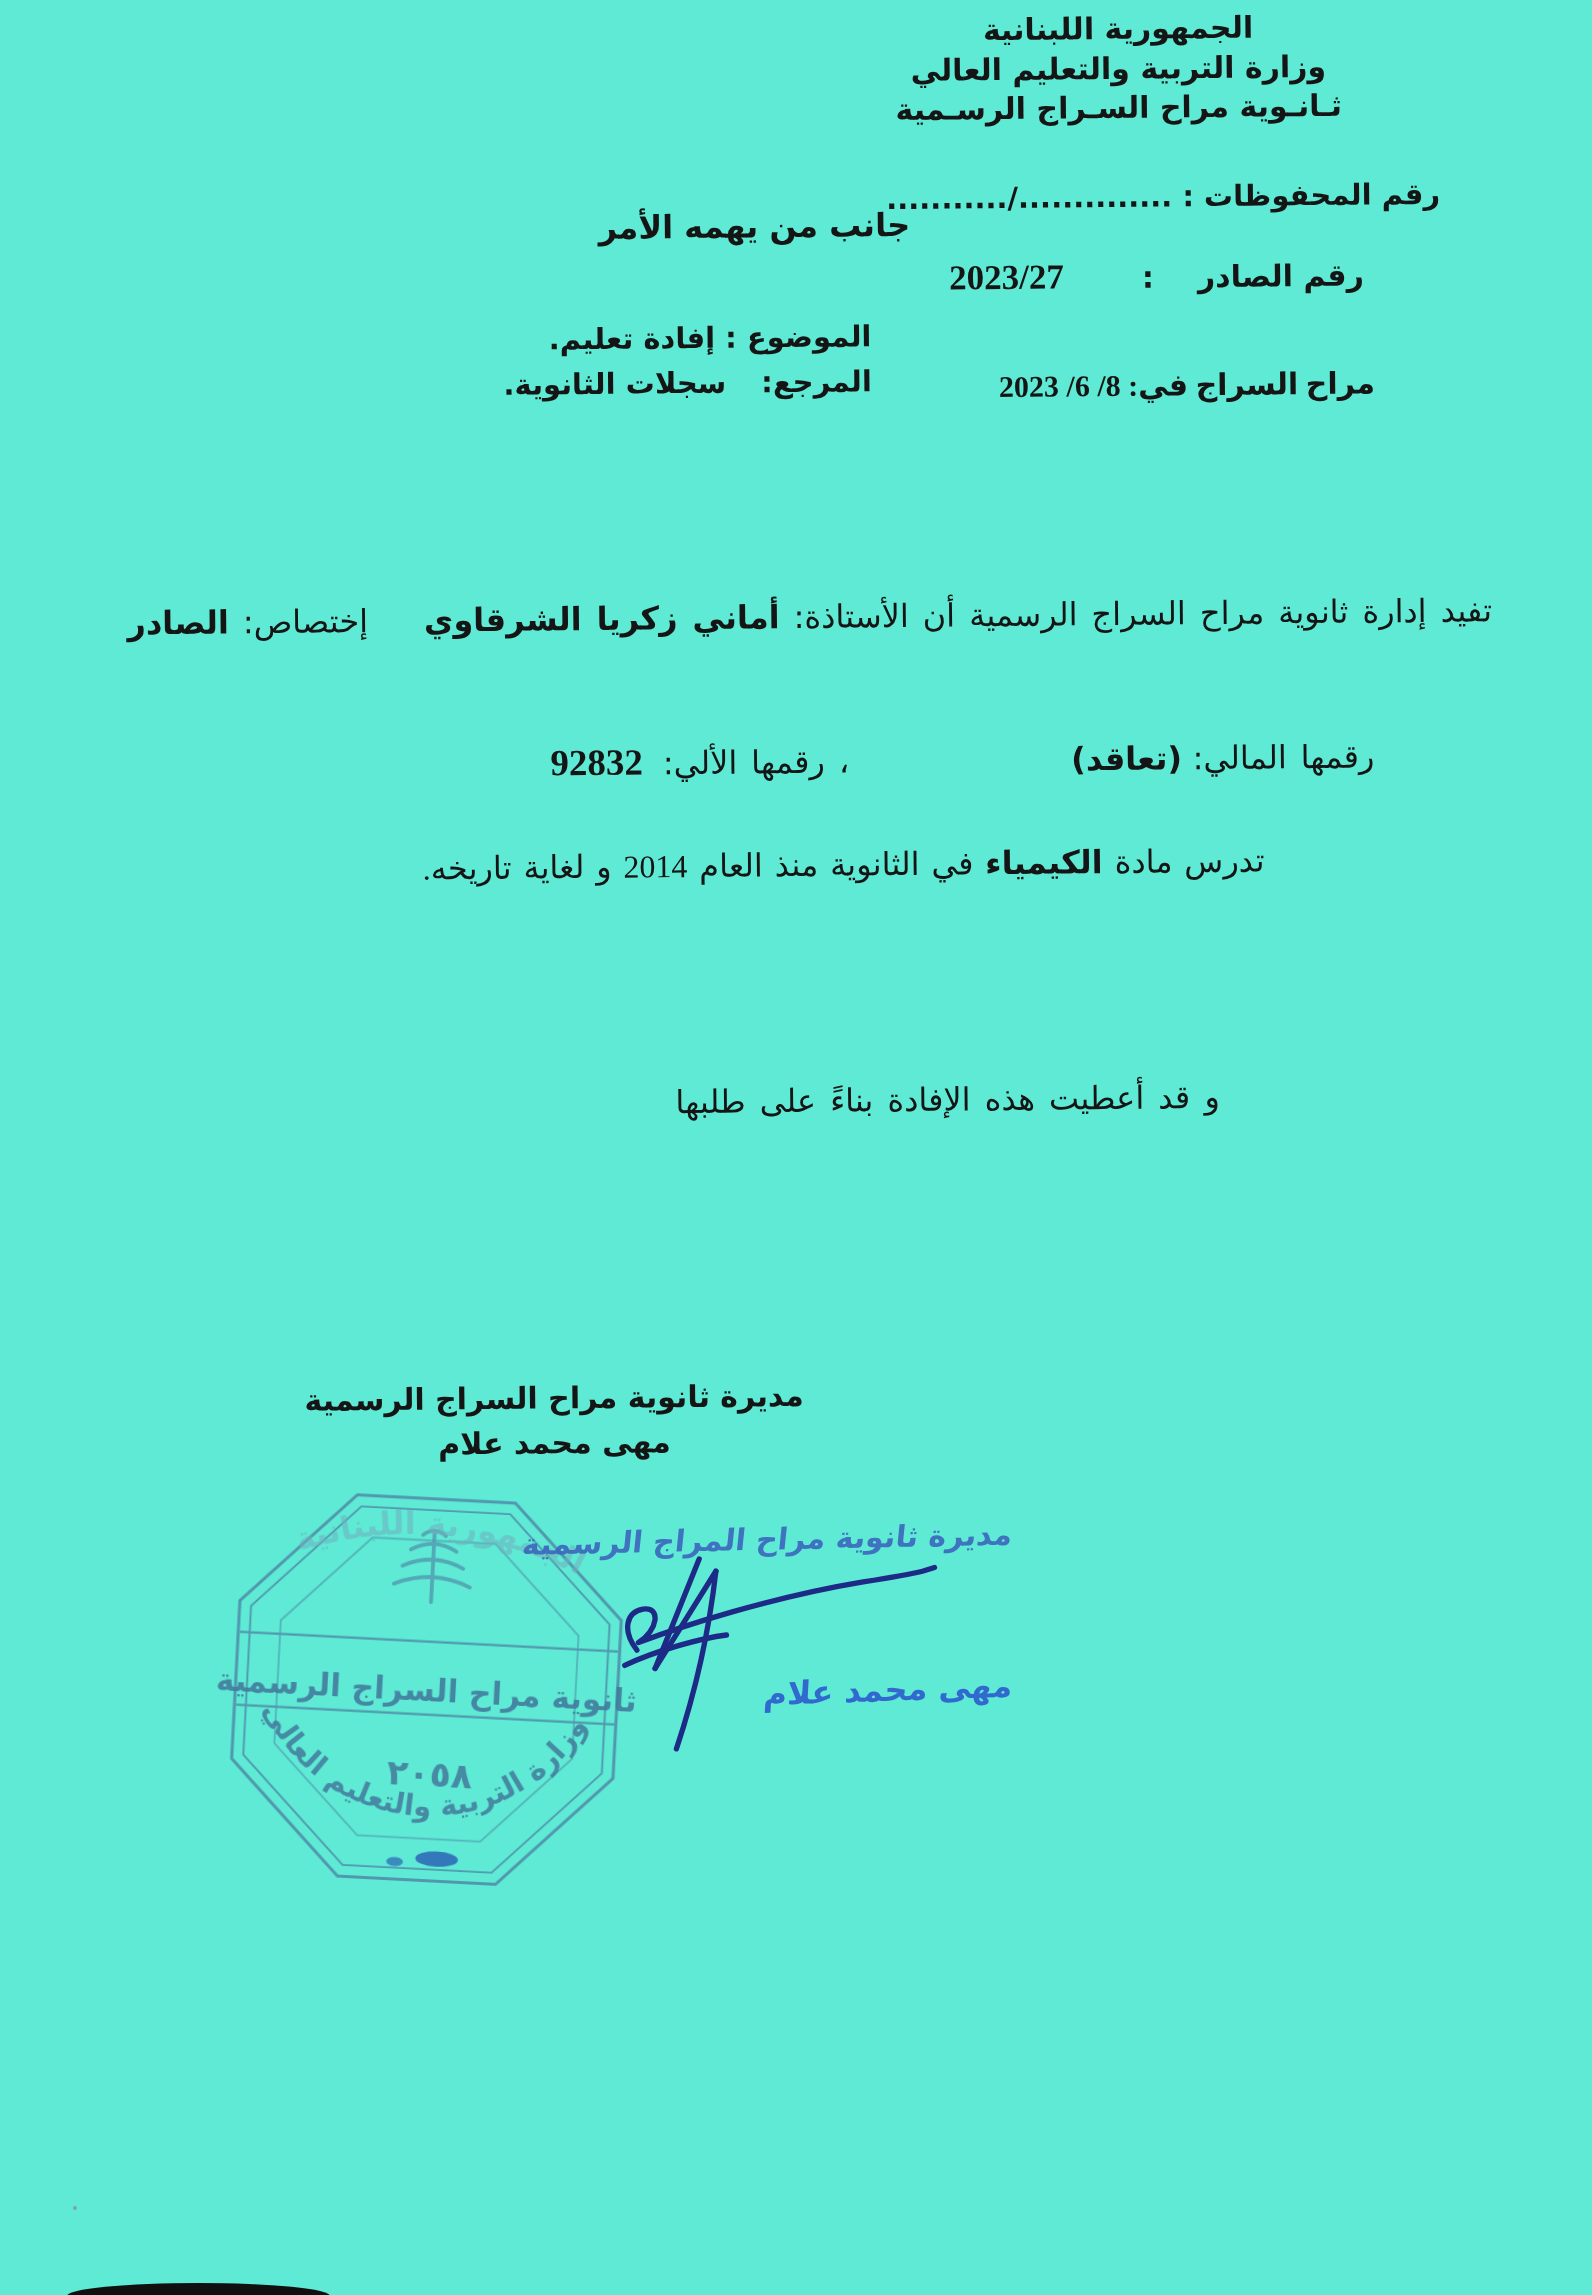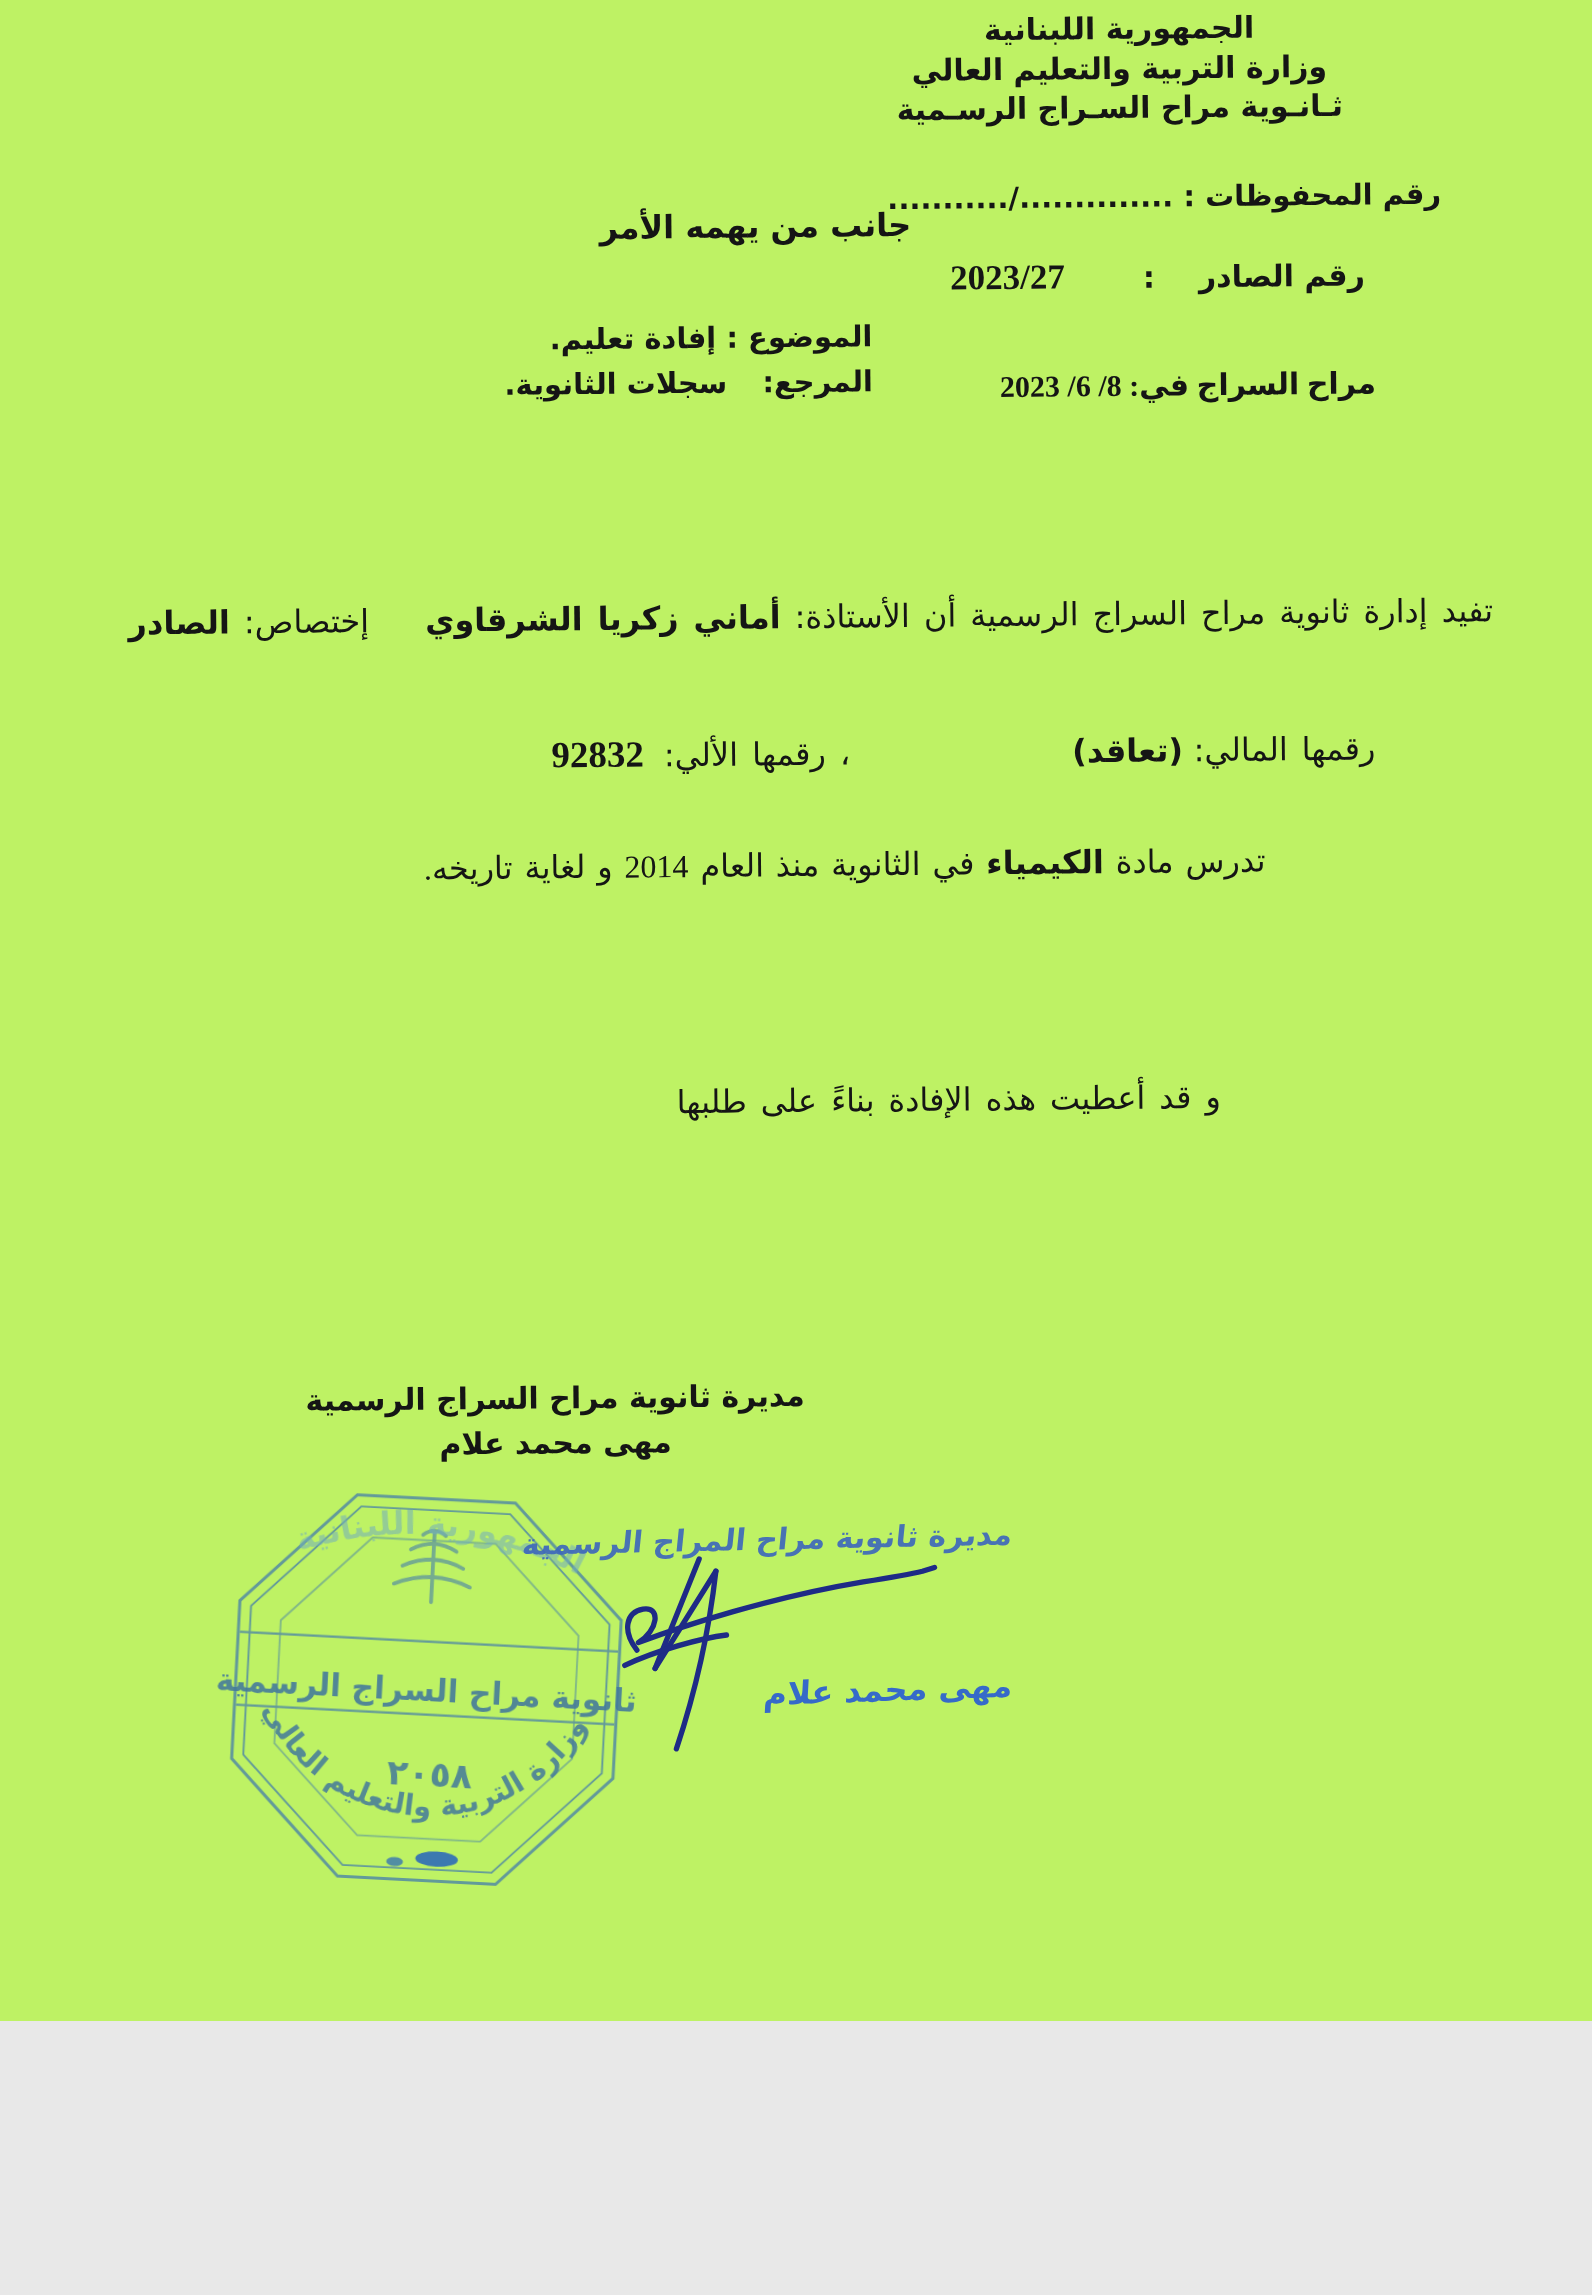--- a/index.html
+++ b/index.html
@@ -1,19 +1,19 @@
 <!DOCTYPE html>
 <html lang="ar" dir="rtl" style="font-size:12px"><head>
 <meta charset="utf-8">
 <style>
   html,body{margin:0;padding:0;background:#e8e8e8;}
   #page{
     position:relative;
-    width:1592px;height:2021px;
-    background:#bef264;
+    width:1592px;height:2295px;
+    background:#5eead4;
     overflow:hidden;
     font-family:"DejaVu Sans",sans-serif;
     color:#151515;
     direction:rtl;
   }
   .abs{position:absolute;white-space:nowrap;}
   .b{font-weight:bold;}
   .digits{font-family:"Liberation Serif","DejaVu Sans",serif;}
   #print-layer{
     position:absolute;inset:0;
@@ -99,21 +99,21 @@
       <span class="b">الصادر</span>
     </div>
 
     <div class="abs bodyline flexrow" style="top:731px;right:216px;">
       <span>رقمها المالي:</span>
       <span style="width:10.7px;"></span>
       <span class="b">(تعاقد)</span>
       <span style="width:222px;"></span>
       <span>، رقمها الألي:</span>
       <span style="width:20px;"></span>
-      <span class="b digits" style="font-size:37px;">92832</span>
+      <span class="b digits" style="font-size:37px;margin-top:8px;">92832</span>
     </div>
 
     <div class="abs bodyline digits" style="top:846px;right:327px;">
       <span>تدرس مادة</span>
       <span> </span>
       <span class="b">الكيمياء</span>
       <span> </span>
       <span>في الثانوية منذ العام 2014 و  لغاية تاريخه.</span>
     </div>
 

